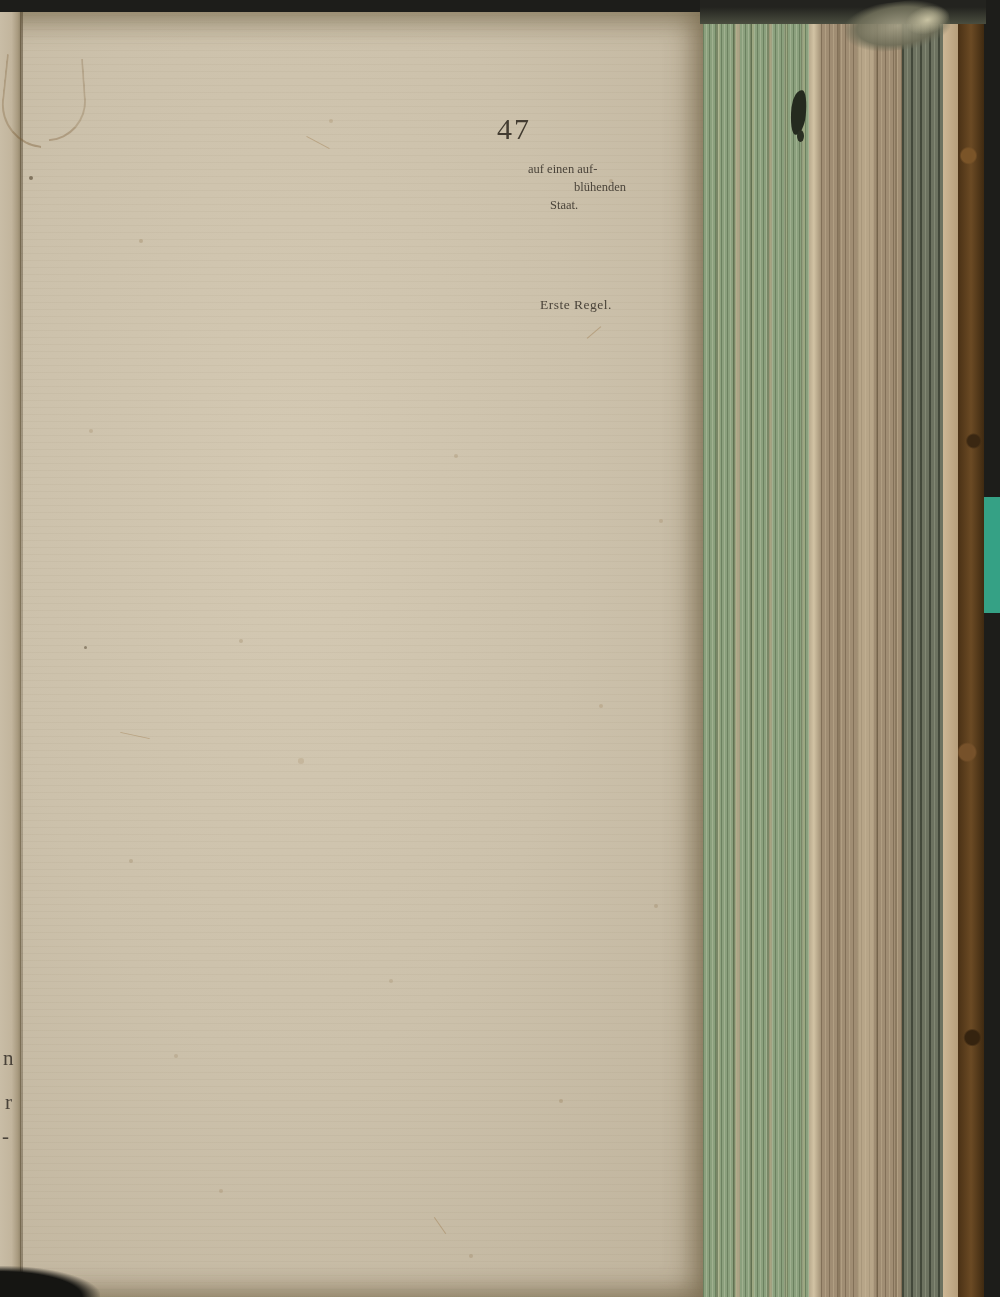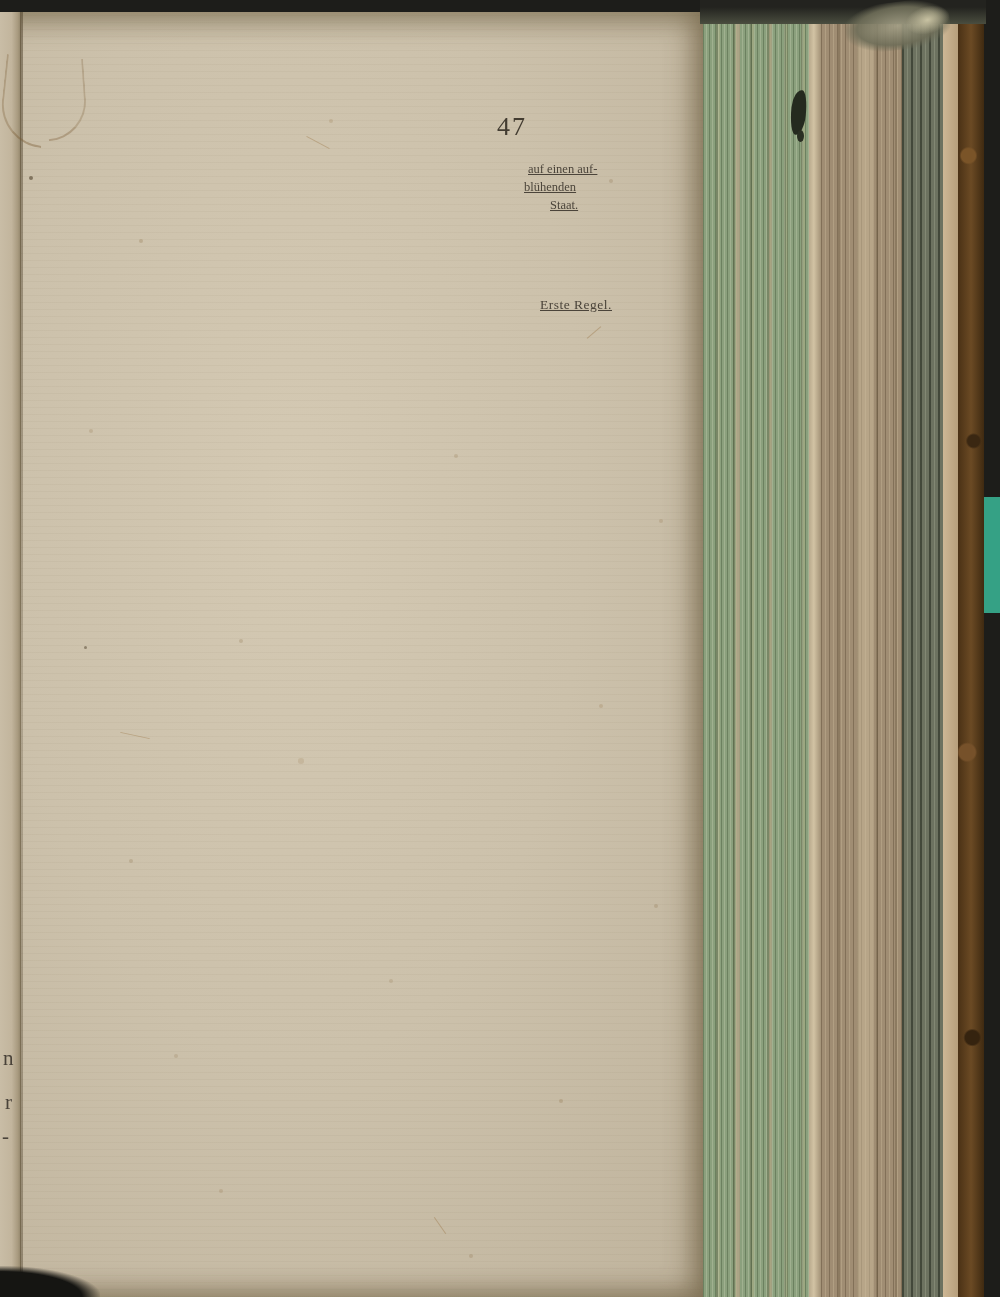--- a/index.html
+++ b/index.html
@@ -36,28 +36,28 @@
 
   
   .fl1{left:2px;top:56px;width:44px;height:90px;border-bottom:2px solid rgba(120,90,50,.40);
        border-left:2px solid rgba(120,90,50,.30);border-bottom-left-radius:46px;transform:rotate(6deg);}
   .fl2{left:46px;top:60px;width:40px;height:80px;border-bottom:2px solid rgba(120,90,50,.34);
        border-right:2px solid rgba(120,90,50,.26);border-bottom-right-radius:42px;transform:rotate(-4deg);}
   .dot1{left:29px;top:176px;width:4px;height:4px;border-radius:50%;background:rgba(80,65,45,.6);}
   .dot2{left:84px;top:646px;width:3px;height:3px;border-radius:50%;background:rgba(80,65,45,.5);}
 
   
-  .pageno{left:497px;top:112px;font-size:26px;color:#433c31;letter-spacing:2px;}
+  .pageno{left:497px;top:112px;font-size:30px;color:#433c31;letter-spacing:2px;}
   .body-text{left:58px;top:150px;width:486px;font-size:22px;line-height:31.6px;color:#3e382f;
              text-shadow:0 0 .5px rgba(62,56,47,.8);}
   .line{position:relative;height:31.6px;overflow:hidden;text-align:justify;text-align-last:justify;}
   .line.nojust{text-align-last:left;}
-  .mn{font-size:12.5px;color:#4b443a;white-space:nowrap;text-decoration:underline;}
+  .mn{font-size:12.5px;color:#4b443a;white-space:nowrap;}
   .mn1a{left:528px;top:162px;}
-  .mn1b{left:524px;top:180px;}
+  .mn1b{left:574px;top:180px;}
   .mn1c{left:550px;top:198px;}
   .mn2{left:540px;top:297px;font-size:13.5px;letter-spacing:.5px;}
   .footnote{left:68px;top:1040px;width:474px;font-size:18px;line-height:26.3px;color:#3f3930;
             text-shadow:0 0 .4px rgba(63,57,48,.8);}
   .footnote .line{height:26.3px;padding-left:30px;}
   .footnote .line.first{padding-left:0;}
   .frag{font-size:21px;color:#4a433a;}
   .fragA{left:3px;top:1046px;}
   .fragB{left:5px;top:1090px;}
   .fragC{left:2px;top:1124px;}

